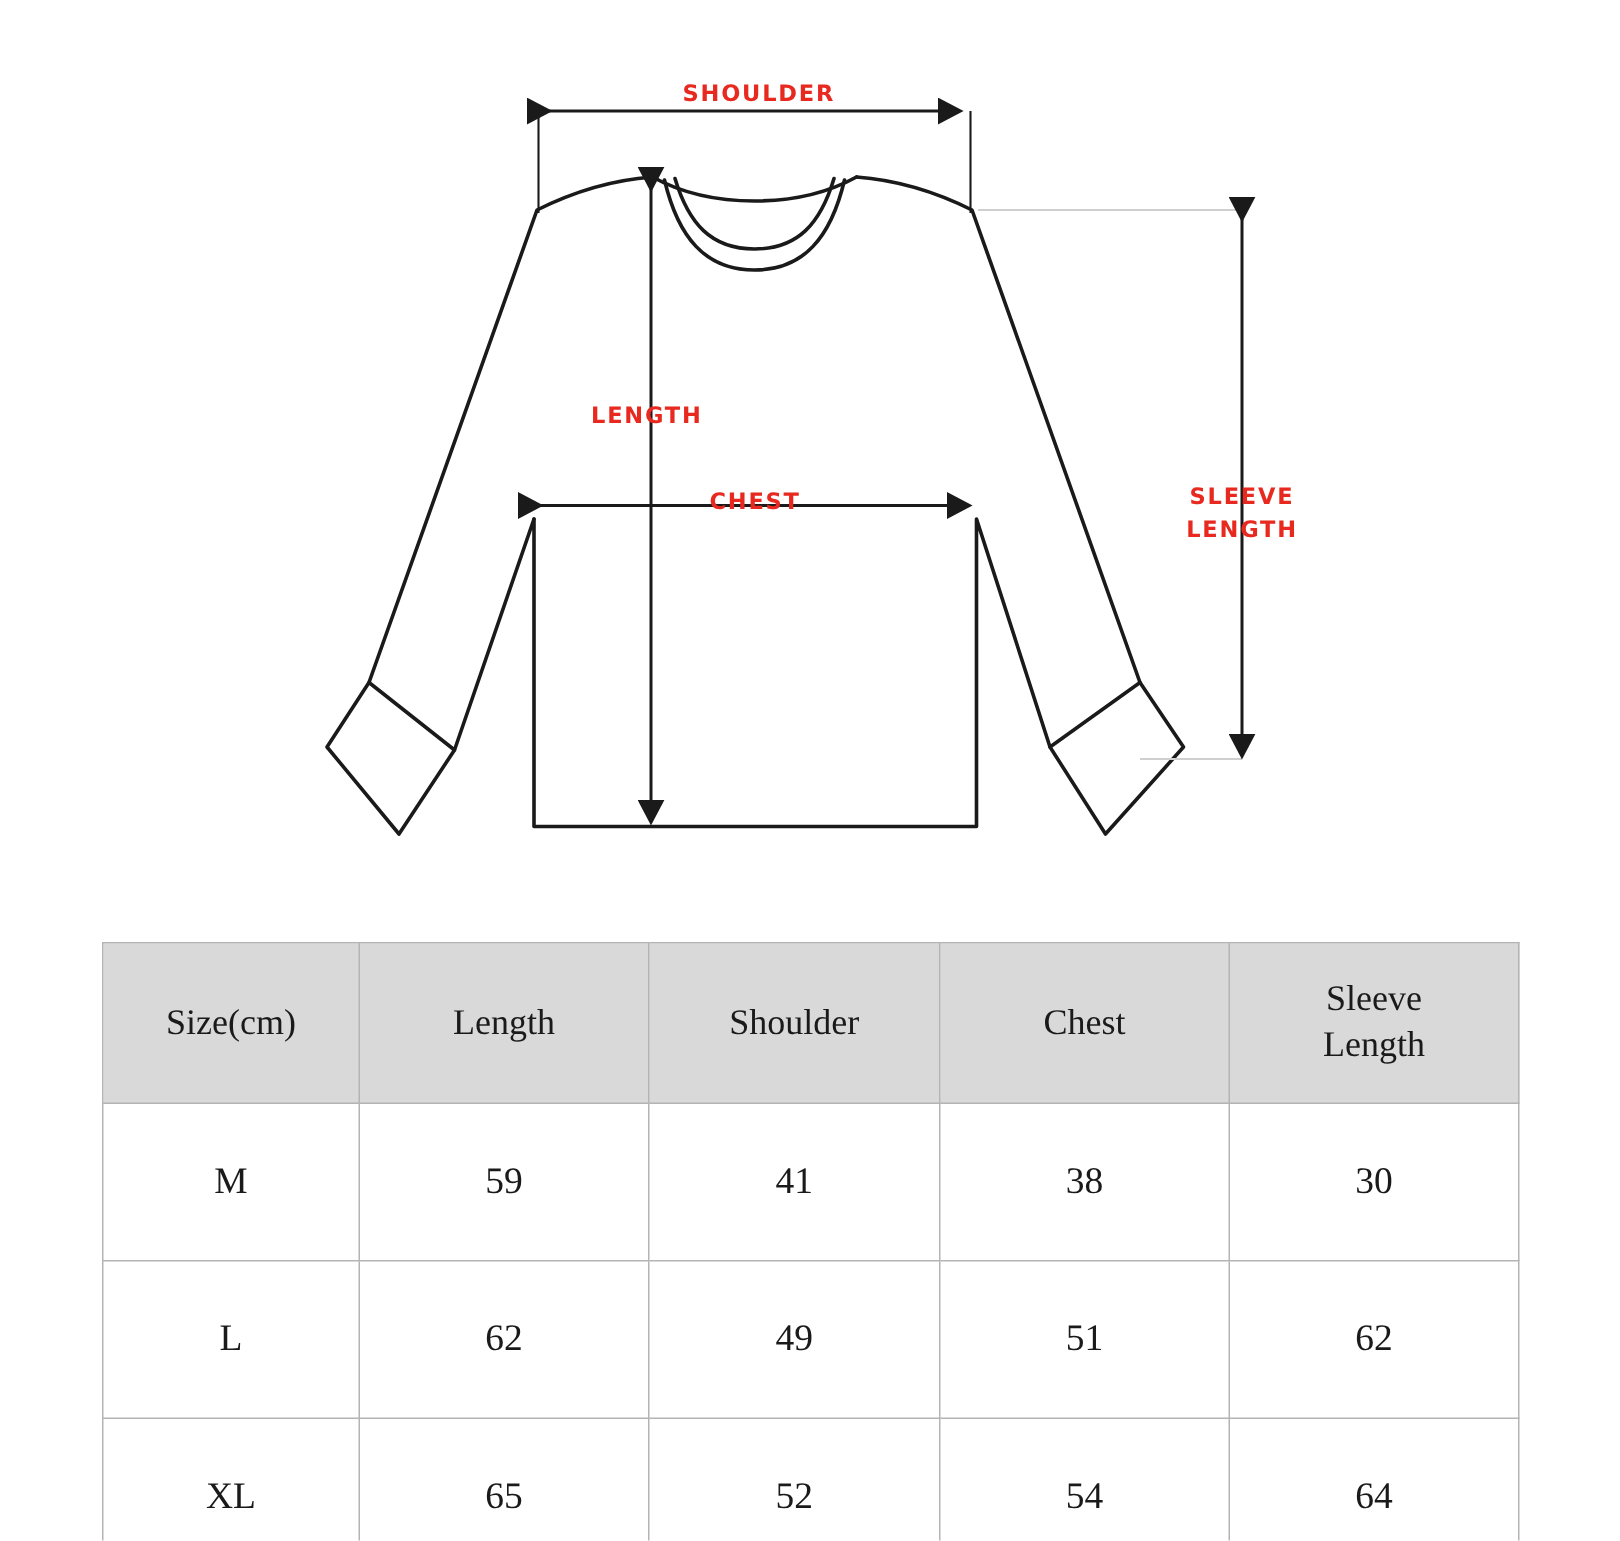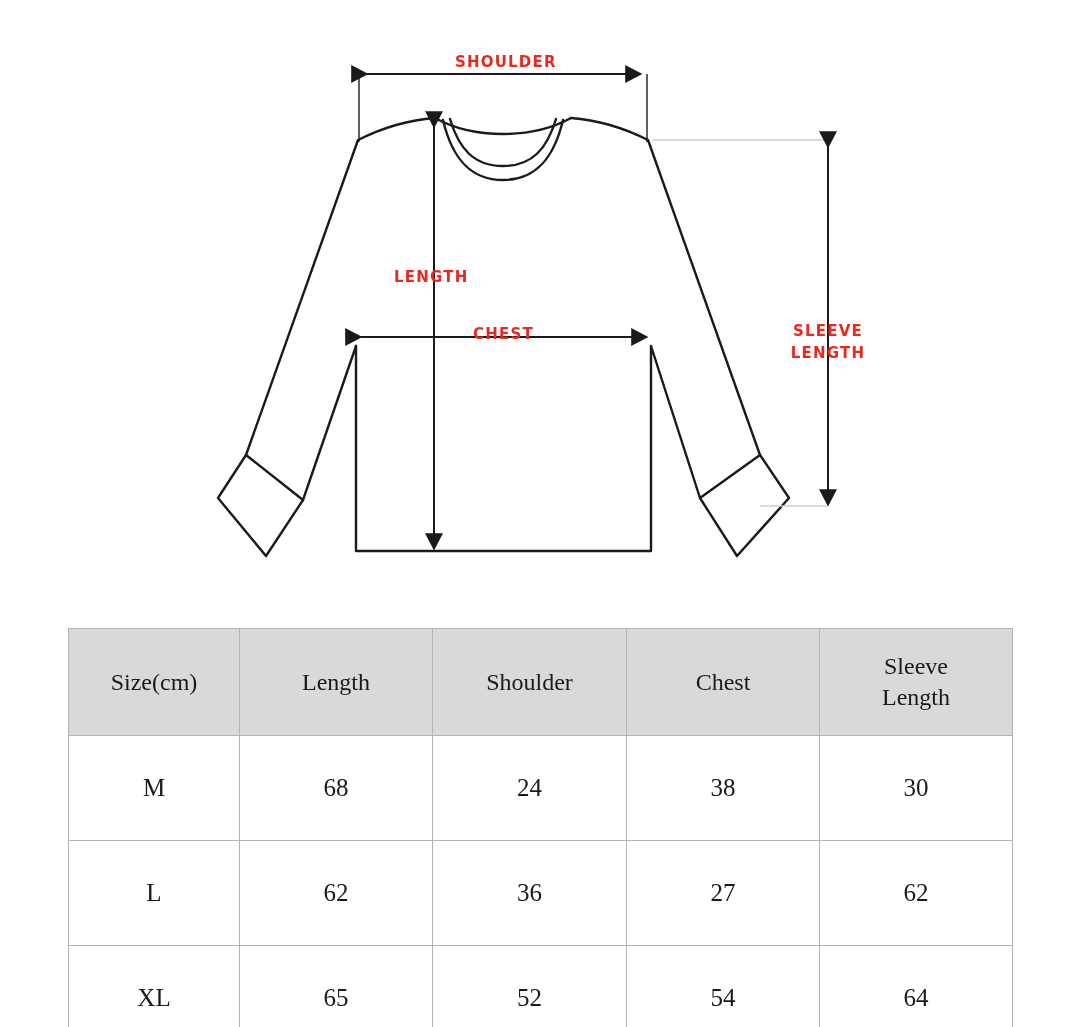--- a/index.html
+++ b/index.html
@@ -203,30 +203,30 @@
           </th>
           <th>
             <div>Sleeve</div>
             <div>Length</div>
           </th>
         </tr>
       </thead>
       <tbody>
         <tr>
           <td>M</td>
-          <td>68</td>
-          <td>24</td>
+          <td>59</td>
+          <td>41</td>
           <td>38</td>
           <td>30</td>
         </tr>
         <tr>
           <td>L</td>
           <td>62</td>
-          <td>36</td>
-          <td>27</td>
+          <td>49</td>
+          <td>51</td>
           <td>62</td>
         </tr>
         <tr>
           <td>XL</td>
           <td>65</td>
           <td>52</td>
           <td>54</td>
           <td>64</td>
         </tr>
       </tbody>

